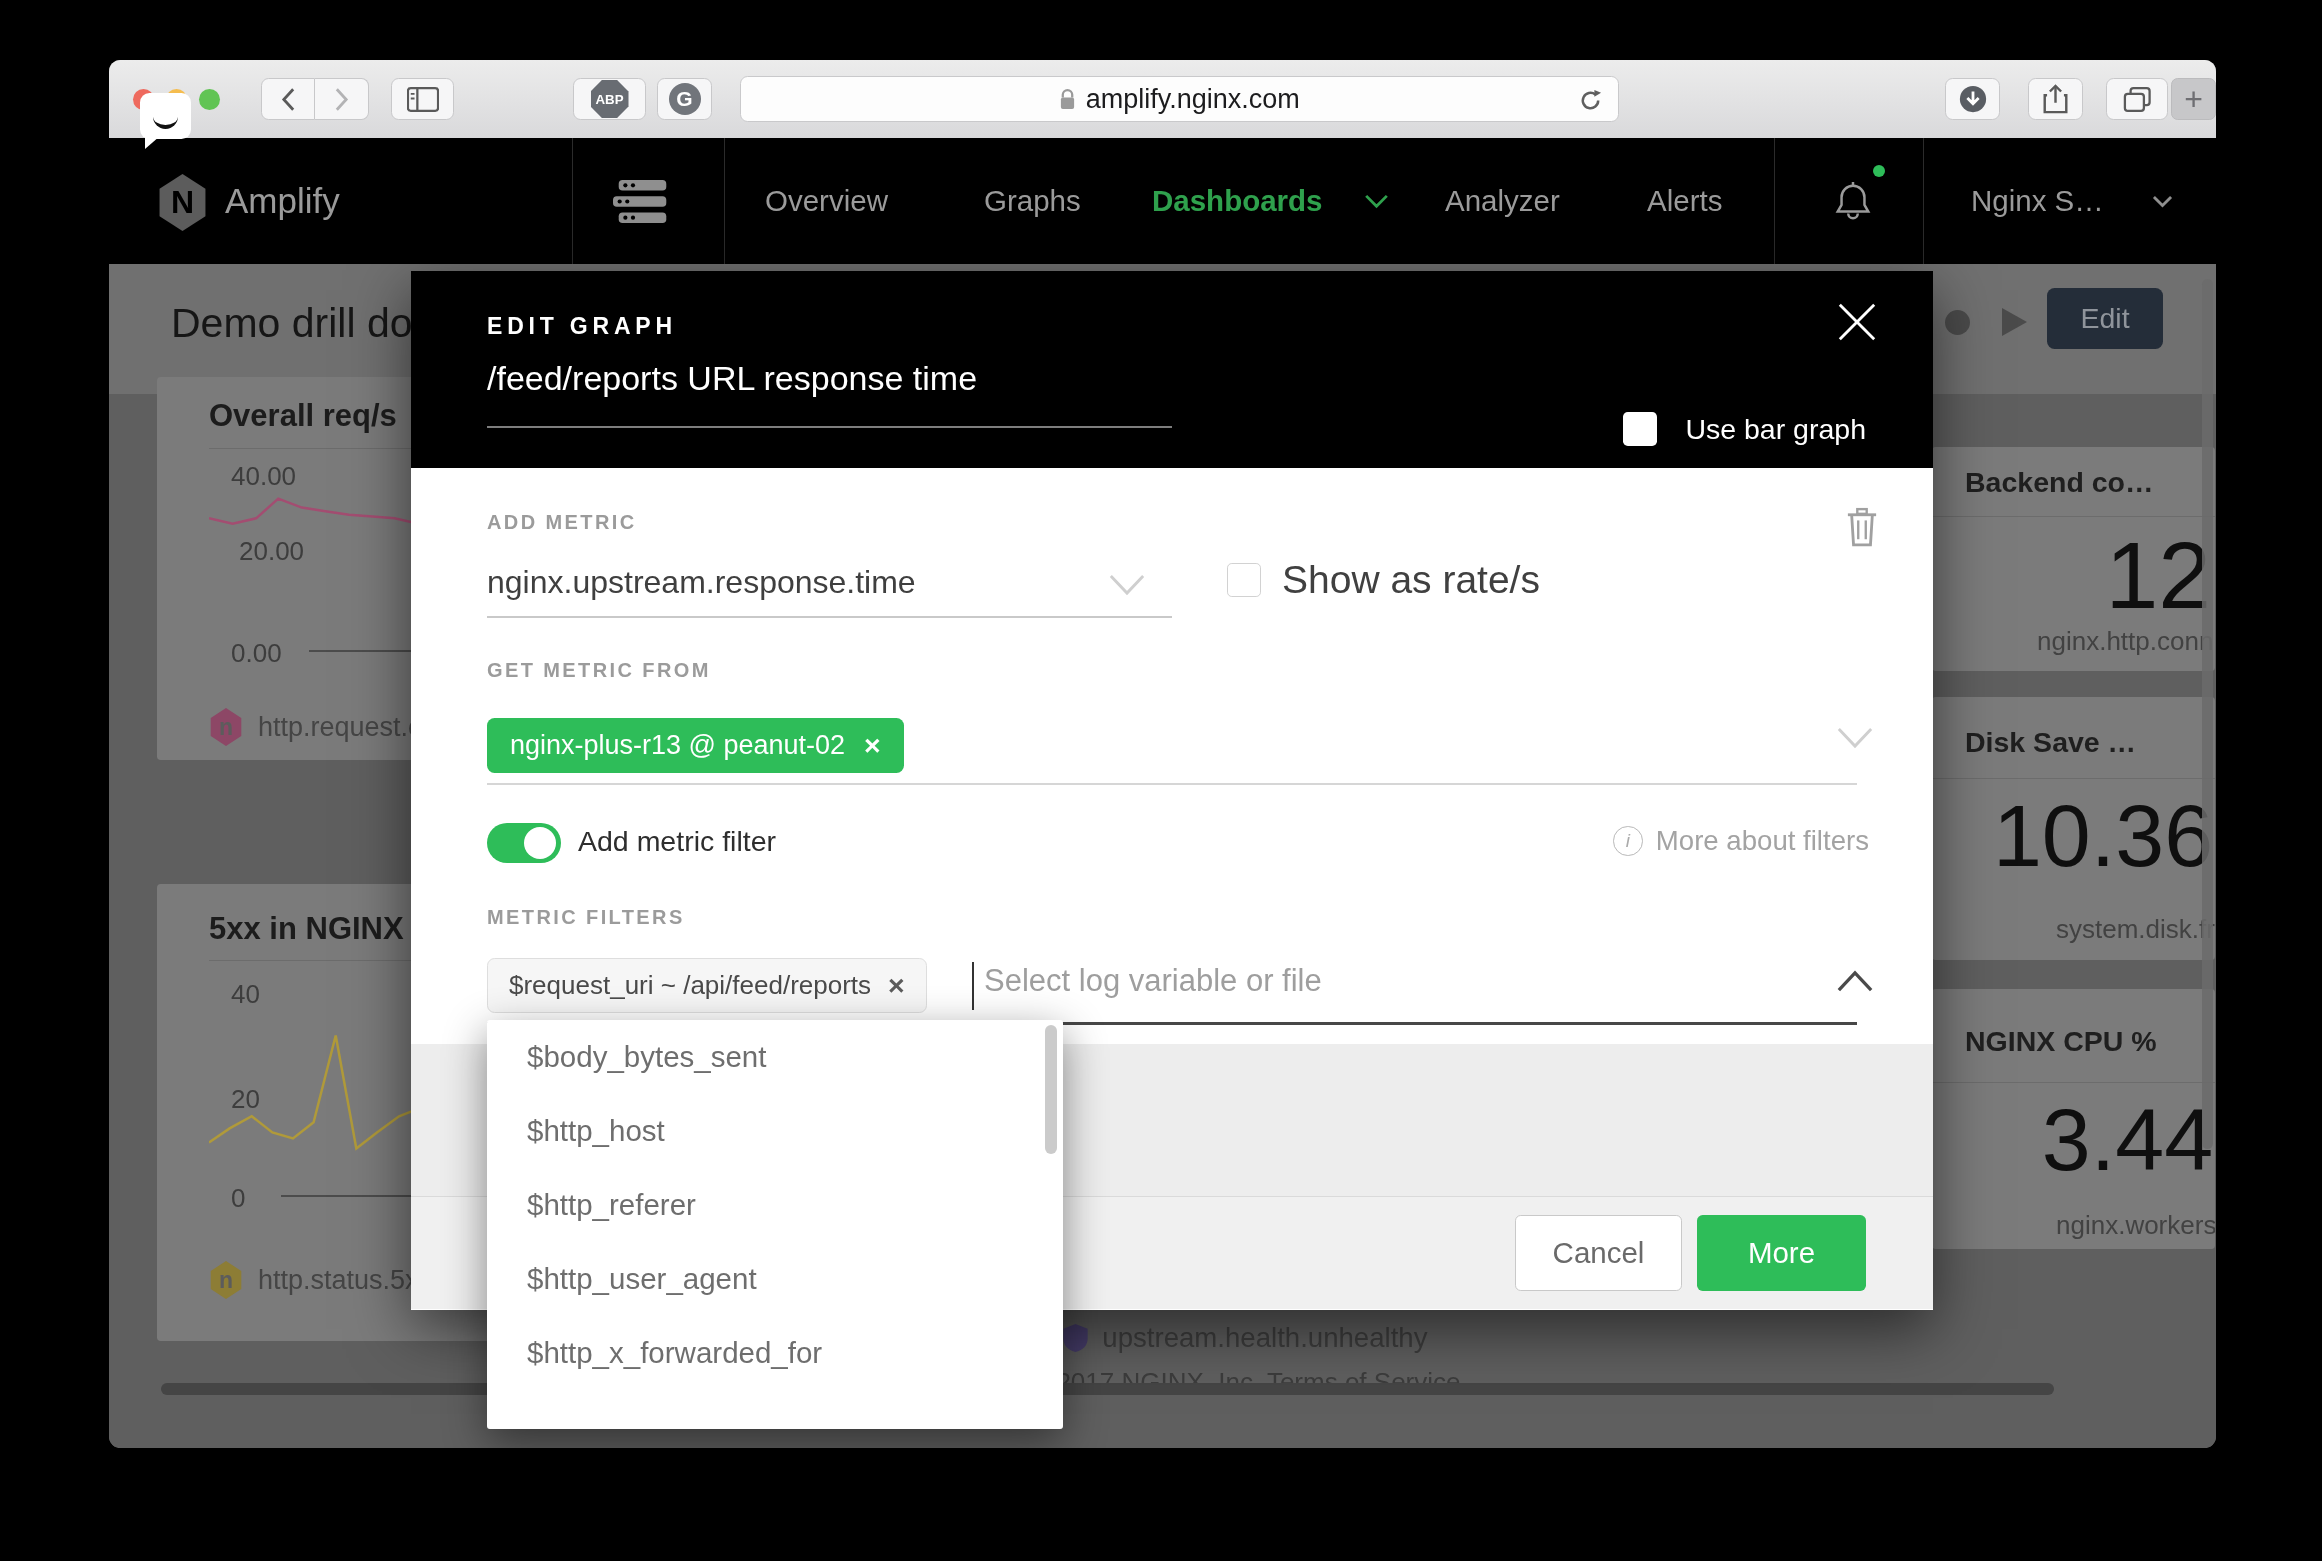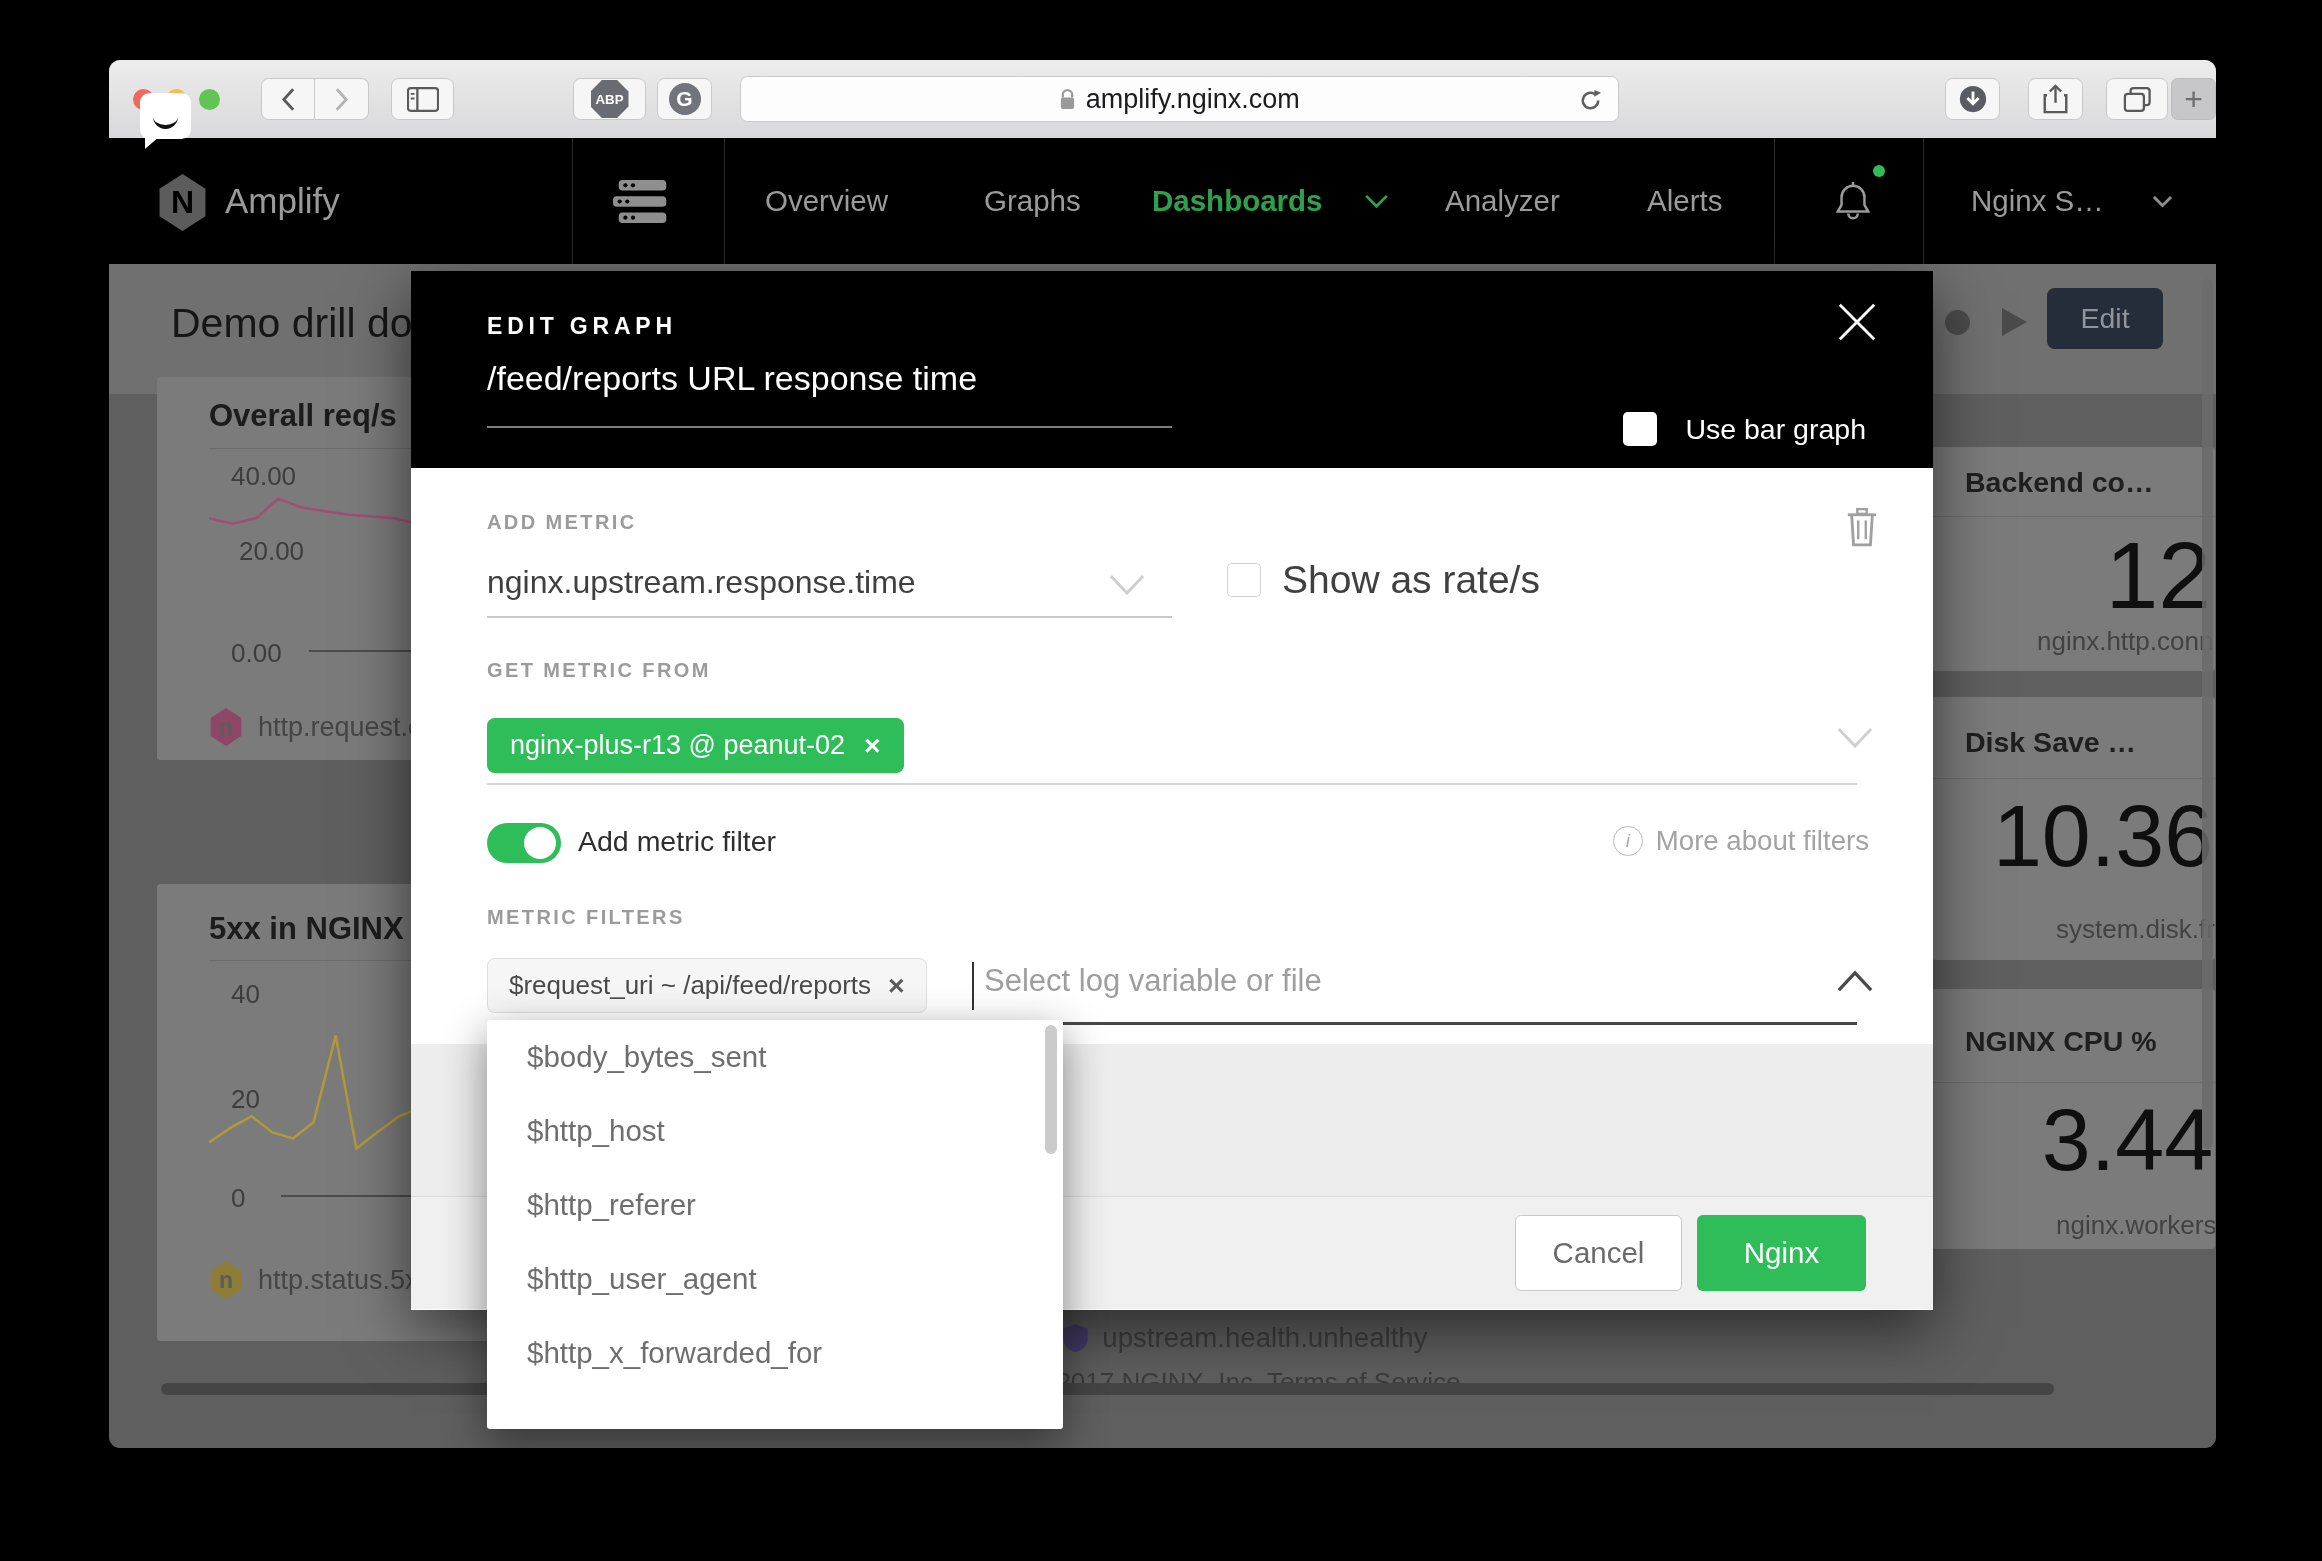--- a/index.html
+++ b/index.html
@@ -394,21 +394,21 @@
       <div id="cursor" class="abs"></div>
       <div id="filter-placeholder" class="abs">Select log variable or file</div>
       <svg class="abs" style="right:59px;top:699px;" width="38" height="23" viewBox="0 0 40 24">
         <polyline points="3,21 20,3 37,21" fill="none" stroke="#4a4a4a" stroke-width="3.5"></polyline>
       </svg>
       <div id="filter-underline" class="abs"></div>
 
       <div id="grey-block" class="abs"></div>
       <div id="modal-footer" class="abs">
         <div id="cancel-btn">Cancel</div>
-        <div id="save-btn" style="background:#2ebd59;">Nginx</div>
+        <div id="save-btn" style="background:#2ebd59;">More</div>
       </div>
     </div>
 
     <div id="dropdown" class="abs">
       <div class="dd-item">$body_bytes_sent</div>
       <div class="dd-item">$http_host</div>
       <div class="dd-item">$http_referer</div>
       <div class="dd-item">$http_user_agent</div>
       <div class="dd-item">$http_x_forwarded_for</div>
       <div id="dd-scroll" class="abs"></div>

